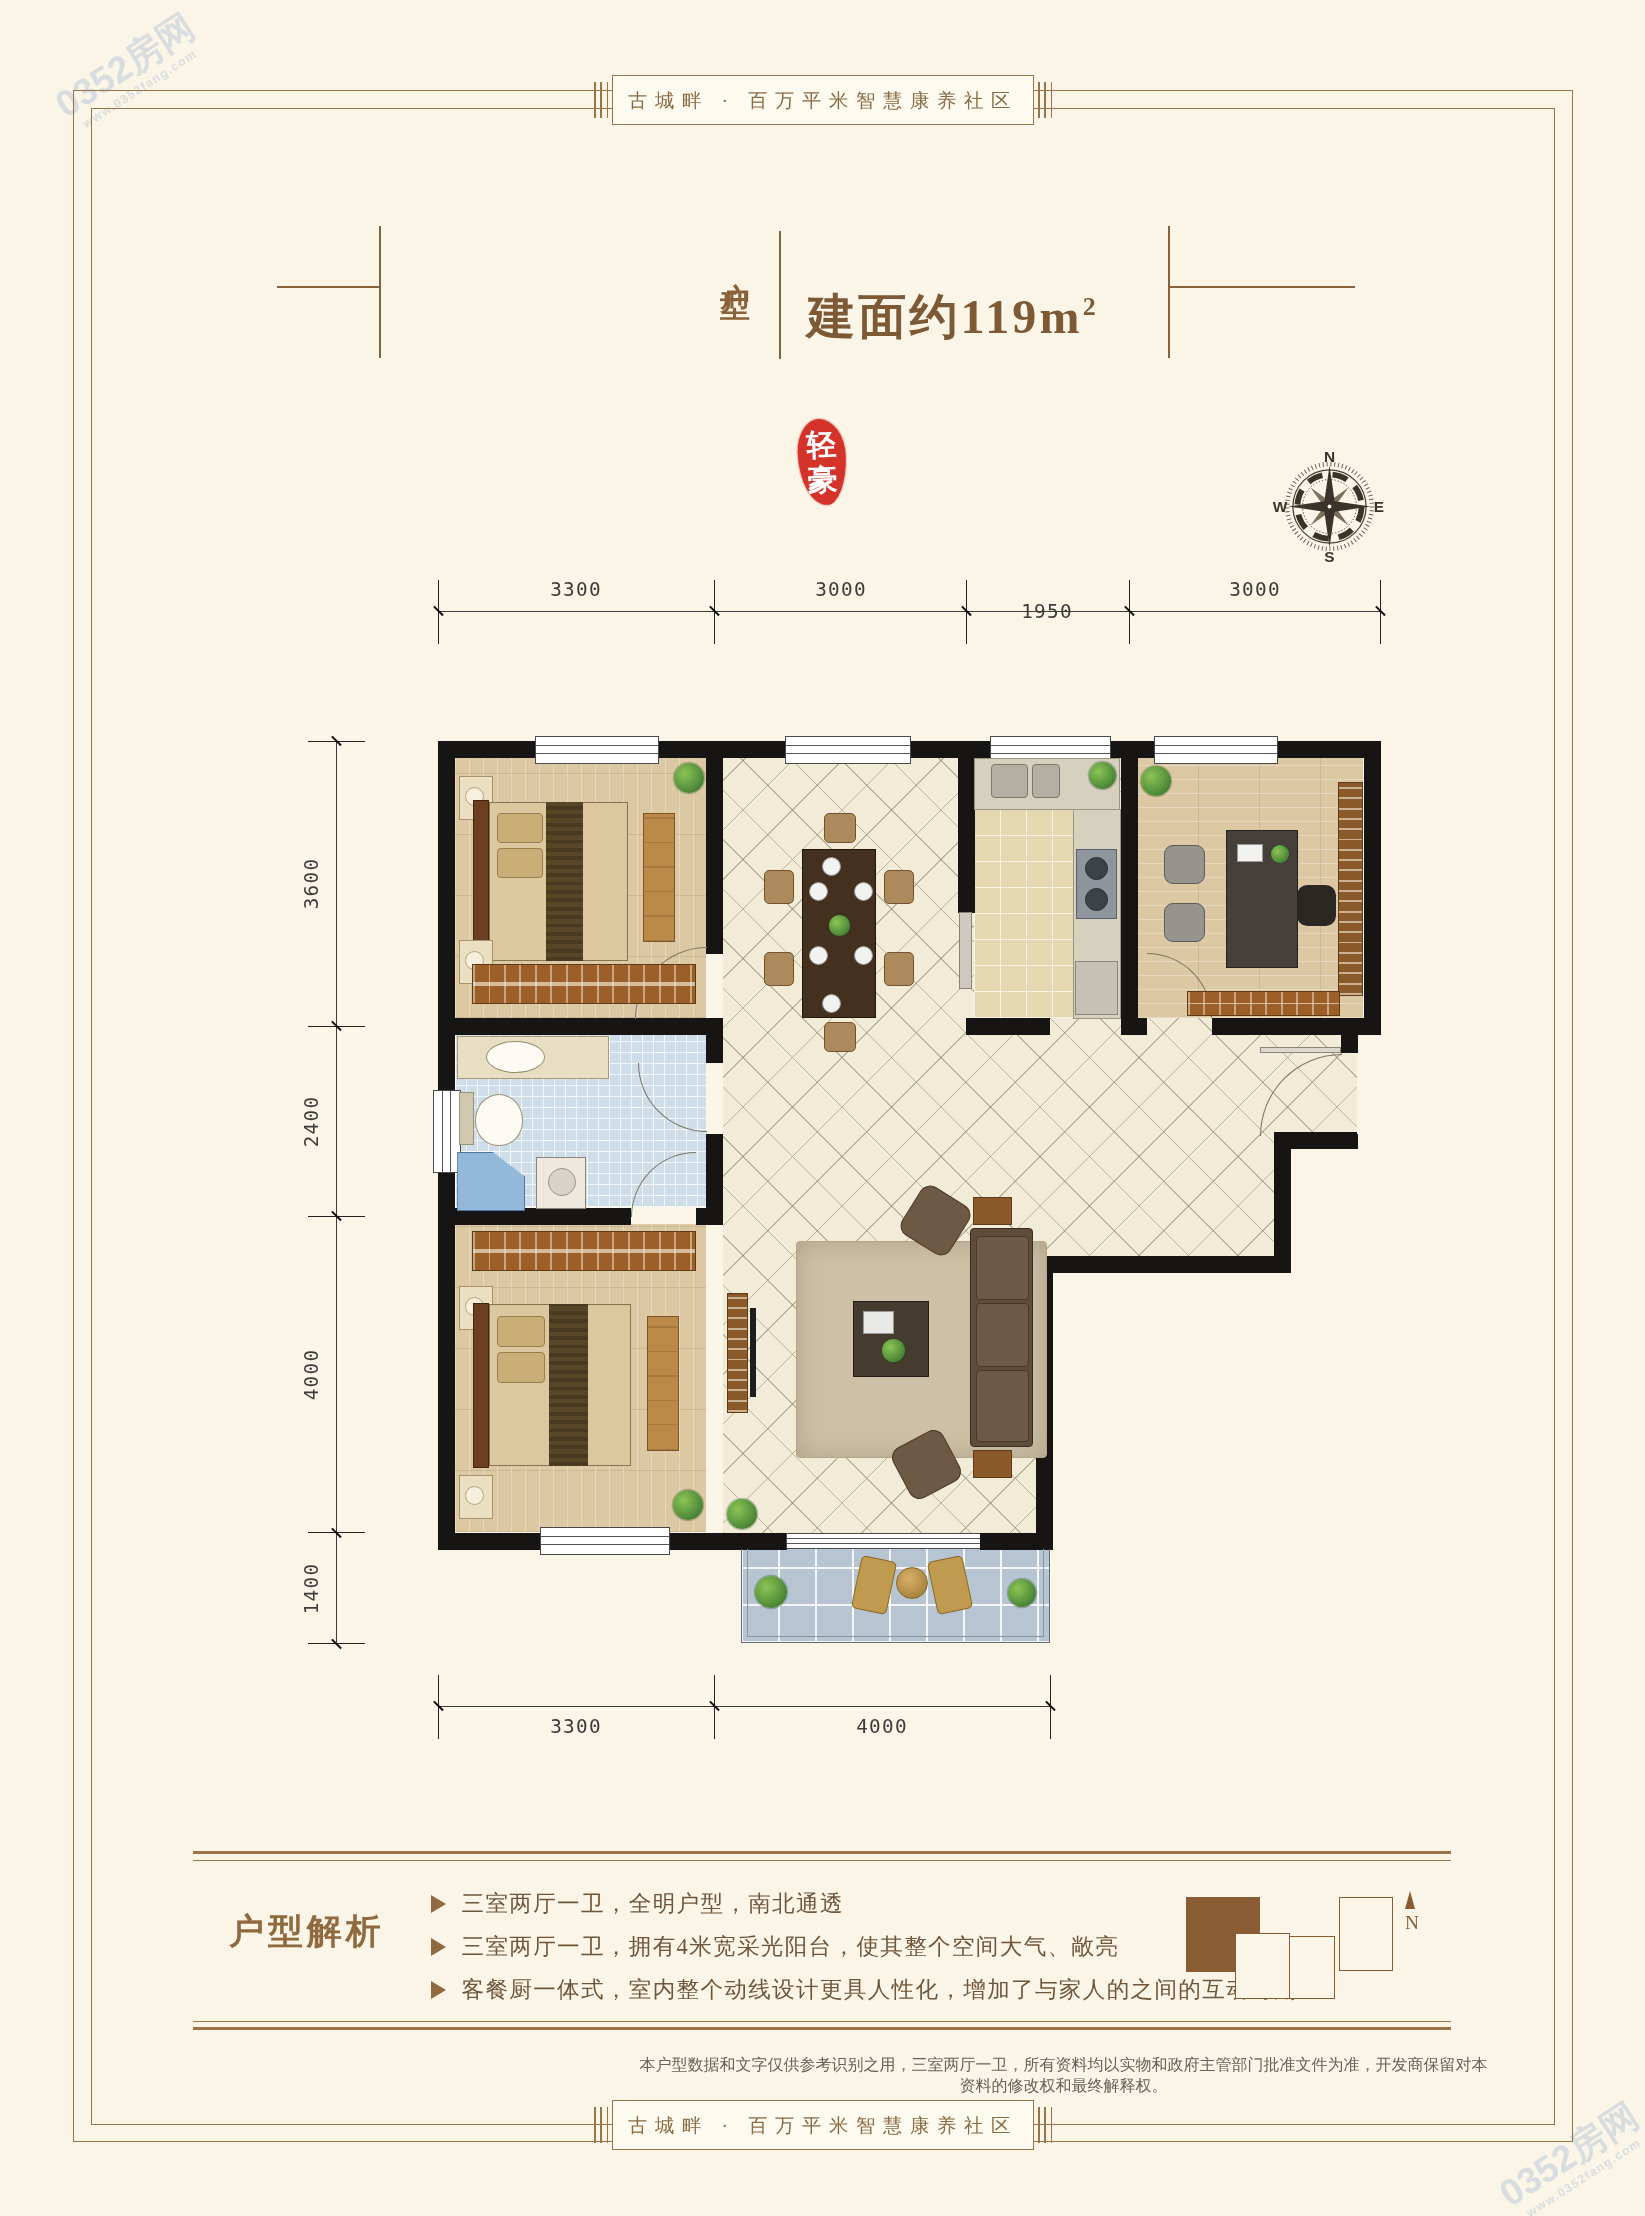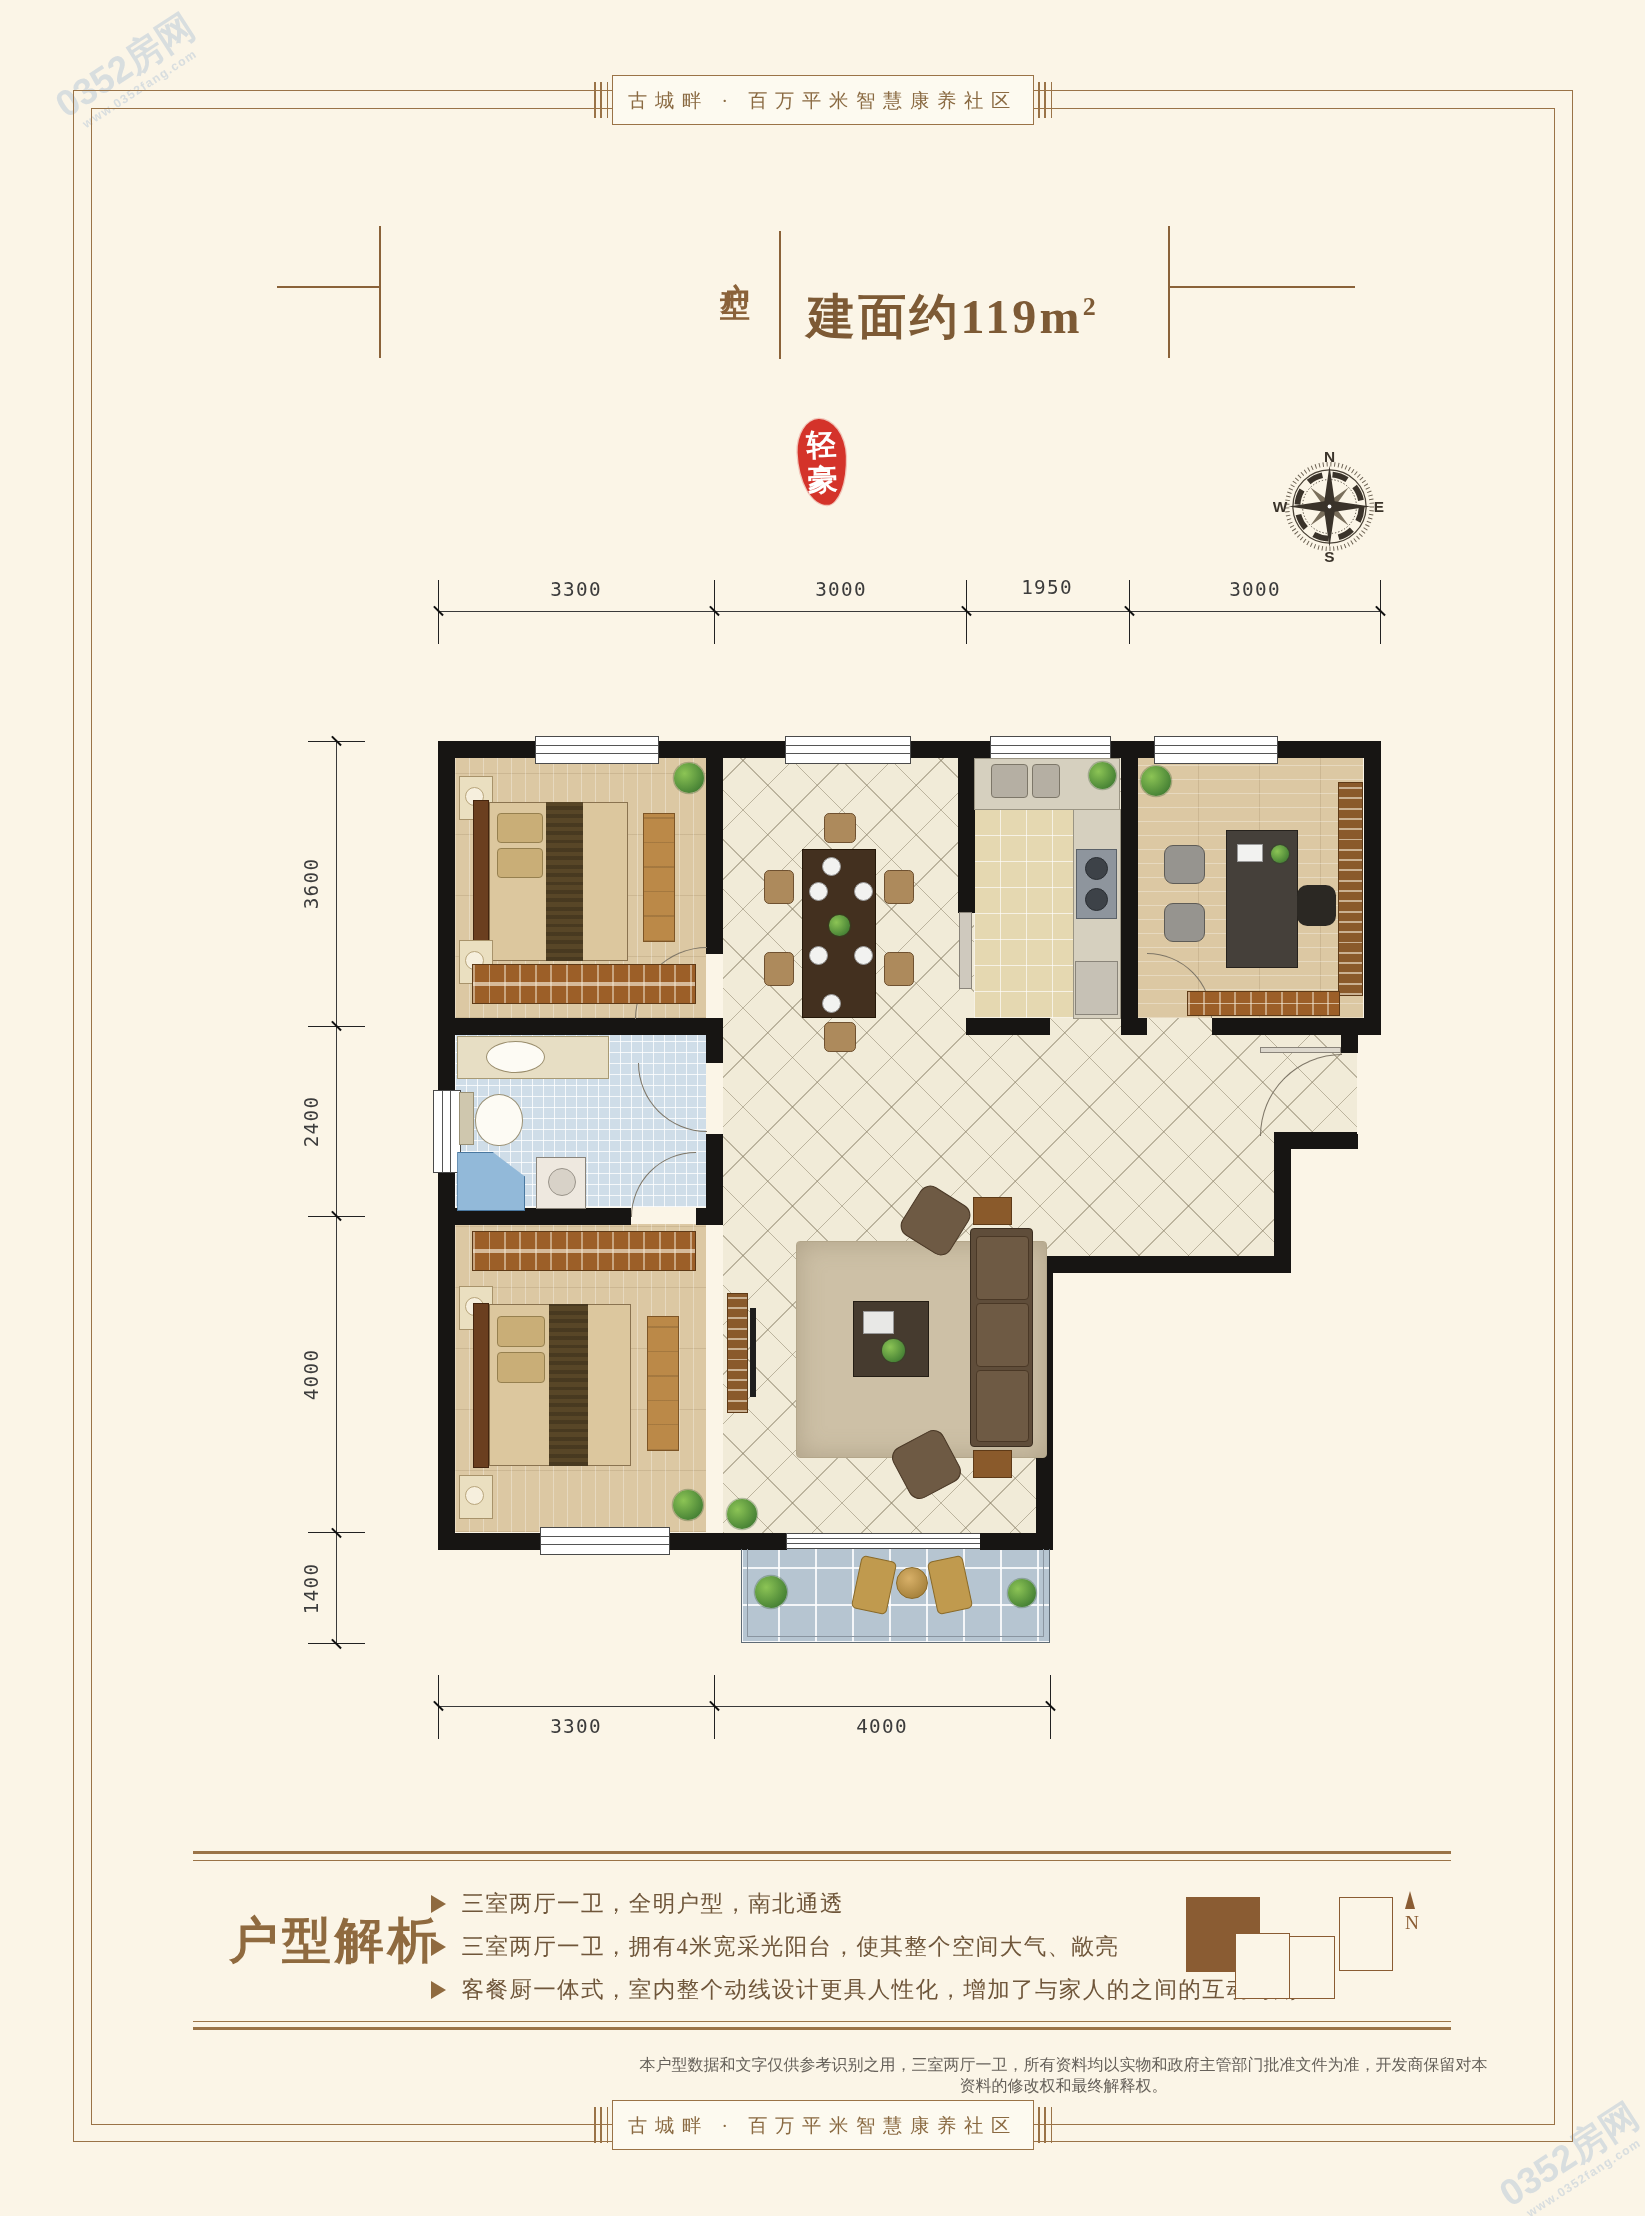--- a/index.html
+++ b/index.html
@@ -59,21 +59,21 @@
   .chair{background:#ad8a5c;border:1.3px solid #6f5130;border-radius:5.2px;}
   .plate{position:absolute;width:17px;height:17px;border-radius:50%;background:#f2f2f0;border:1.3px solid #999;}
   .plant{position:absolute;border-radius:50%;background:radial-gradient(circle at 35% 35%,#8cc455,#2f6b2a);box-shadow:0 0 0 1.3px rgba(40,80,30,.3);}
   .counter{background:#d6d0bf;border:1.3px solid #9a9483;}
   .gray-box{background:#c6c1b5;border:1.3px solid #8a857a;}
   .shelf{background-color:#8a5a2b;border:1.3px solid #5e3a17;background-image:repeating-linear-gradient(0deg,rgba(255,248,230,.55) 0 1.9px,transparent 1.9px 10.3px);}
   .rail{border:1.9px solid #5f6b75;border-top:none;}
   .rail-in{border:0.6px solid #8a95a0;border-top:none;}
   
   .rule{background:#9a7347;}
-  .an-title{font-size:49px;font-weight:bold;color:#8f6a3f;letter-spacing:3.9px;}
+  .an-title{font-size:35px;font-weight:bold;color:#8f6a3f;letter-spacing:3.9px;}
   .bullet-text{font-size:22.6px;color:#6f563a;letter-spacing:1.3px;white-space:nowrap;}
   .tri{width:0;height:0;border-left:15.5px solid #8f6a3f;border-top:9.7px solid transparent;border-bottom:9.7px solid transparent;}
   .kp-box{position:absolute;background:#fbf5e7;border:1.9px solid #8a5c33;}
   .kp-n{width:0;height:0;border-left:5.8px solid transparent;border-right:5.8px solid transparent;border-bottom:18px solid #8a5c33;}
   .kp-nl{font-size:19.3px;color:#8a5c33;font-family:"Liberation Serif",serif;}
   .disc{font-family:"Liberation Sans",sans-serif;font-size:16px;color:#66615a;text-align:center;}
   .wm{color:rgba(125,160,205,.28);transform:rotate(-33deg);font-family:"Liberation Sans",sans-serif;font-weight:bold;text-align:center;line-height:1.1;}
   .wm .wm-big{font-size:37px;}
   .wm .wm-small{font-size:12.2px;letter-spacing:1.3px;}
   svg text{font-family:"Liberation Sans",sans-serif;}
@@ -136,21 +136,21 @@
     <div class="abs dtick" style="left:966px;top:580px;width:1.3px;height:64px;"></div>
     <div class="abs dtick" style="left:1129px;top:580px;width:1.3px;height:64px;"></div>
     <div class="abs dtick" style="left:1380px;top:580px;width:1.3px;height:64px;"></div>
     <div class="abs dob" style="left:432px;top:610px;"></div>
     <div class="abs dob" style="left:708px;top:610px;"></div>
     <div class="abs dob" style="left:960px;top:610px;"></div>
     <div class="abs dob" style="left:1123px;top:610px;"></div>
     <div class="abs dob" style="left:1374px;top:610px;"></div>
     <div class="abs dlab" style="left:531px;top:578px;width:90px;">3300</div>
     <div class="abs dlab" style="left:796px;top:578px;width:90px;">3000</div>
-    <div class="abs dlab" style="left:1002px;top:576px;width:90px;">1950</div>
+    <div class="abs dlab" style="left:1002px;top:600px;width:90px;">1950</div>
     <div class="abs dlab" style="left:1210px;top:578px;width:90px;">3000</div>
   </div>
 
   <div>
     <div class="abs dline" style="left:336px;top:741px;width:1.3px;height:903px;"></div>
     <div class="abs dtick" style="left:308px;top:741px;width:57px;height:1.3px;"></div>
     <div class="abs dtick" style="left:308px;top:1026px;width:57px;height:1.3px;"></div>
     <div class="abs dtick" style="left:308px;top:1216px;width:57px;height:1.3px;"></div>
     <div class="abs dtick" style="left:308px;top:1532px;width:57px;height:1.3px;"></div>
     <div class="abs dtick" style="left:308px;top:1643px;width:57px;height:1.3px;"></div>

